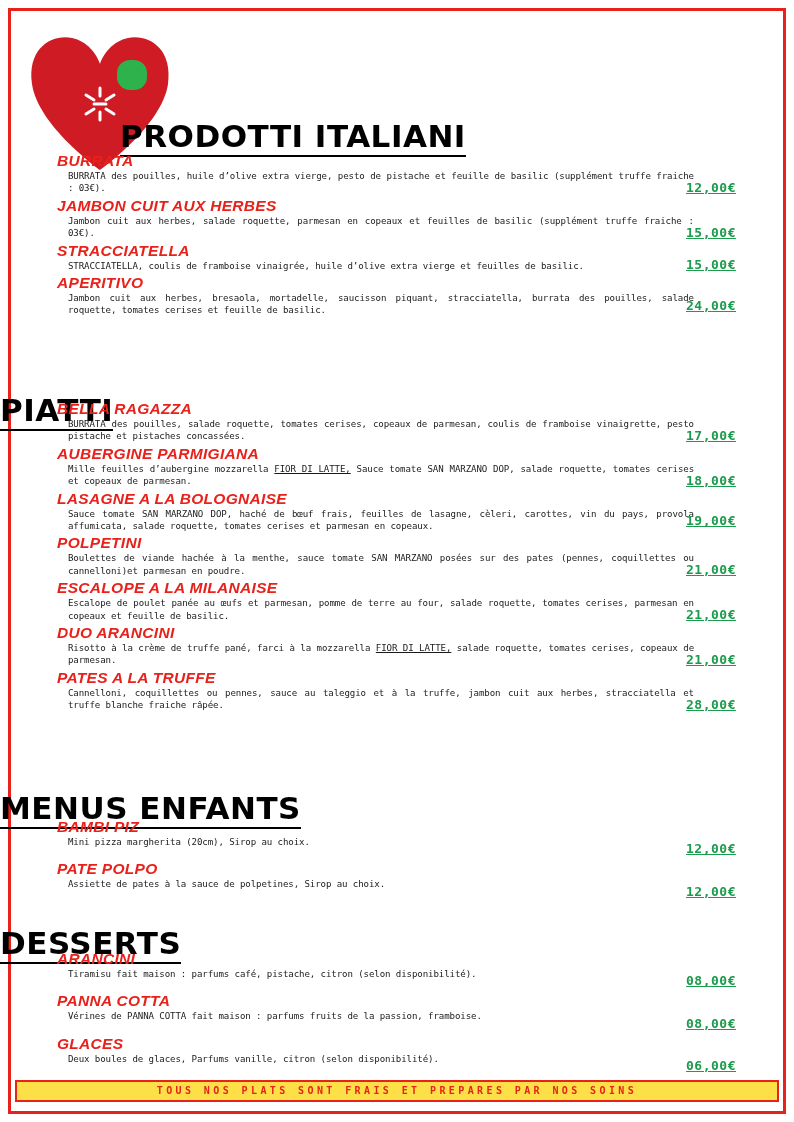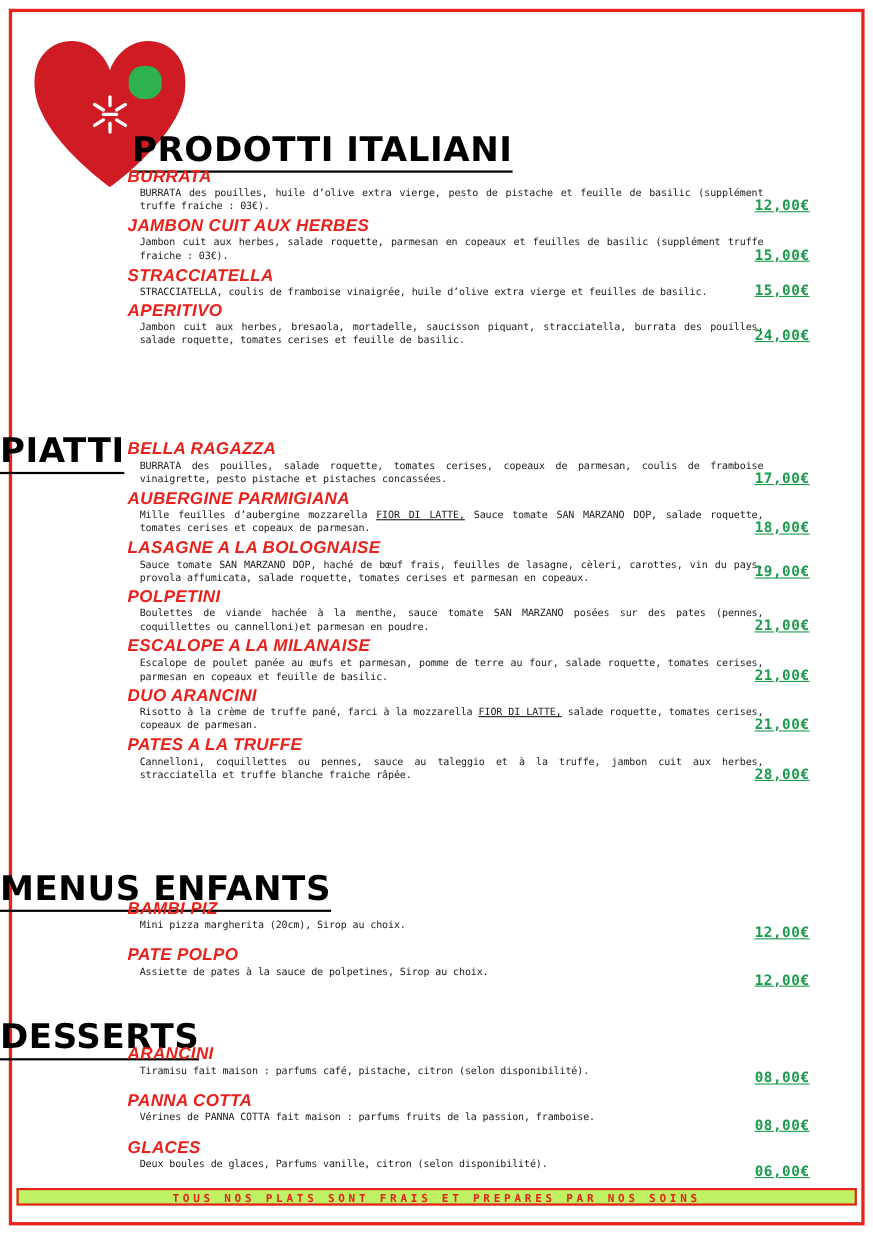--- a/index.html
+++ b/index.html
@@ -49,21 +49,21 @@
   #sec-desserts { position: absolute; left: 0; top: 925px; width: 794px; }
 
   .items { position: absolute; left: 0; width: 794px; }
   #items-prodotti { top: 152px; }
   #items-piatti   { top: 400px; }
   #items-enfants  { top: 818px; }
   #items-desserts { top: 950px; }
 
   .item {
     position: relative;
-    padding-left: 116px;
+    padding-left: 57px;
     padding-right: 80px;
     margin-bottom: 2px;
   }
   .item-name {
     font-family: "Liberation Sans", sans-serif;
     font-weight: bold;
     font-style: italic;
     font-size: 15.5px;
     color: #e8211b;
     letter-spacing: 0.3px;
@@ -93,23 +93,23 @@
     white-space: nowrap;
     text-decoration: underline;
   }
   .item.tall .item-price { bottom: 4px; }
 
   .footer-bar {
     position: absolute;
     left: 15px;
     top: 1080px;
     width: 764px;
-    height: 16px;
+    height: 22px;
     border: 2px solid #e8211b;
-    background: #bef264;
+    background: #fde047;
   }
   .footer-text {
     font-family: "DejaVu Sans Mono", monospace;
     font-weight: bold;
     font-size: 10px;
     color: #e8211b;
     letter-spacing: 3.4px;
     text-align: center;
     line-height: 18px;
     white-space: nowrap;

